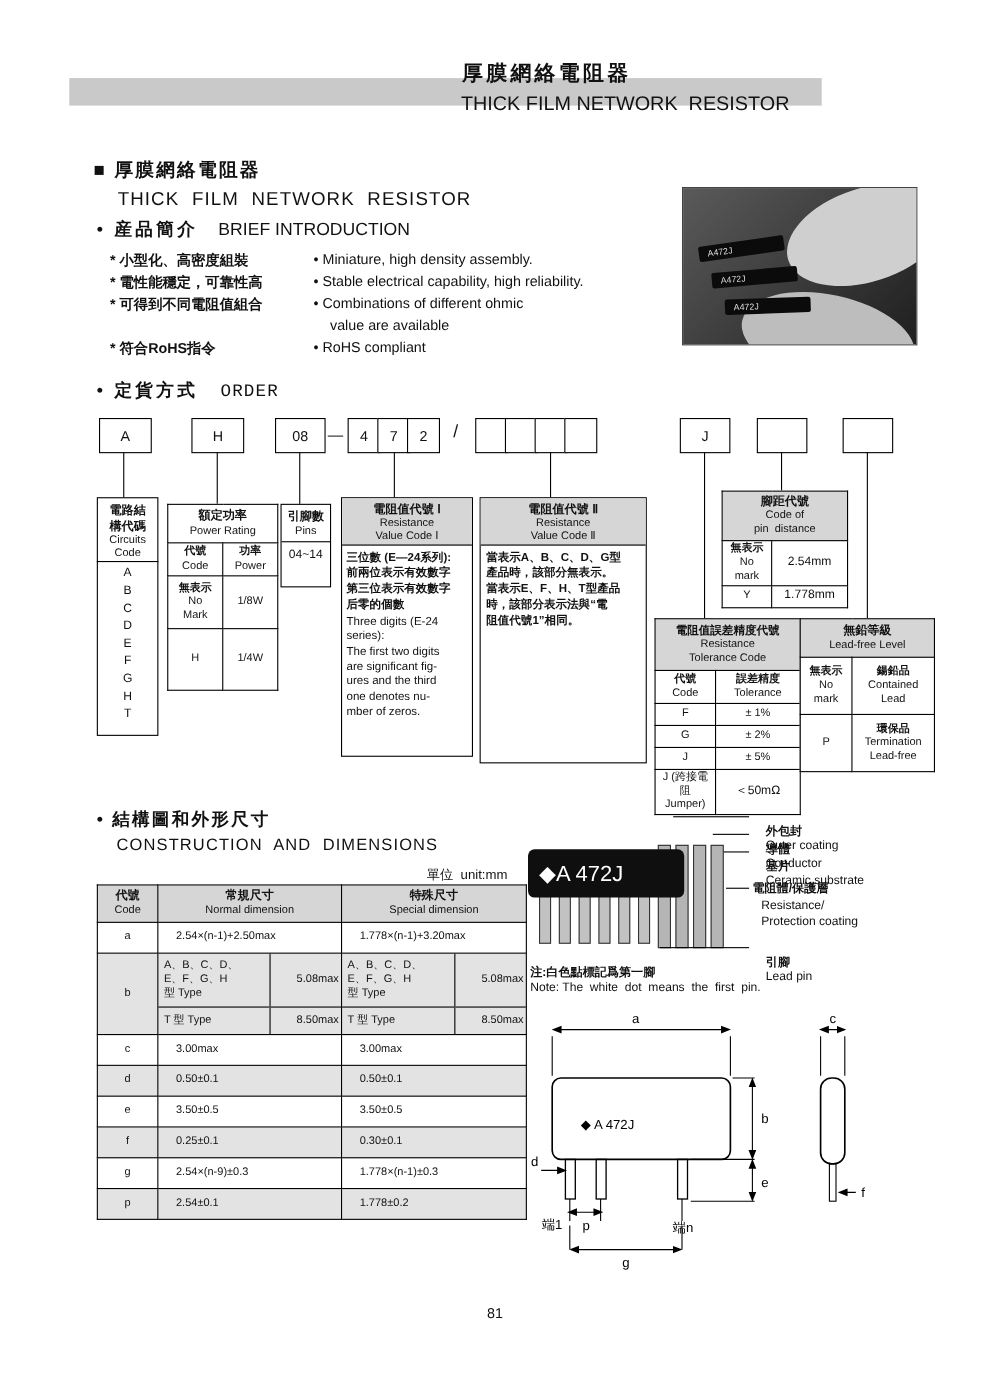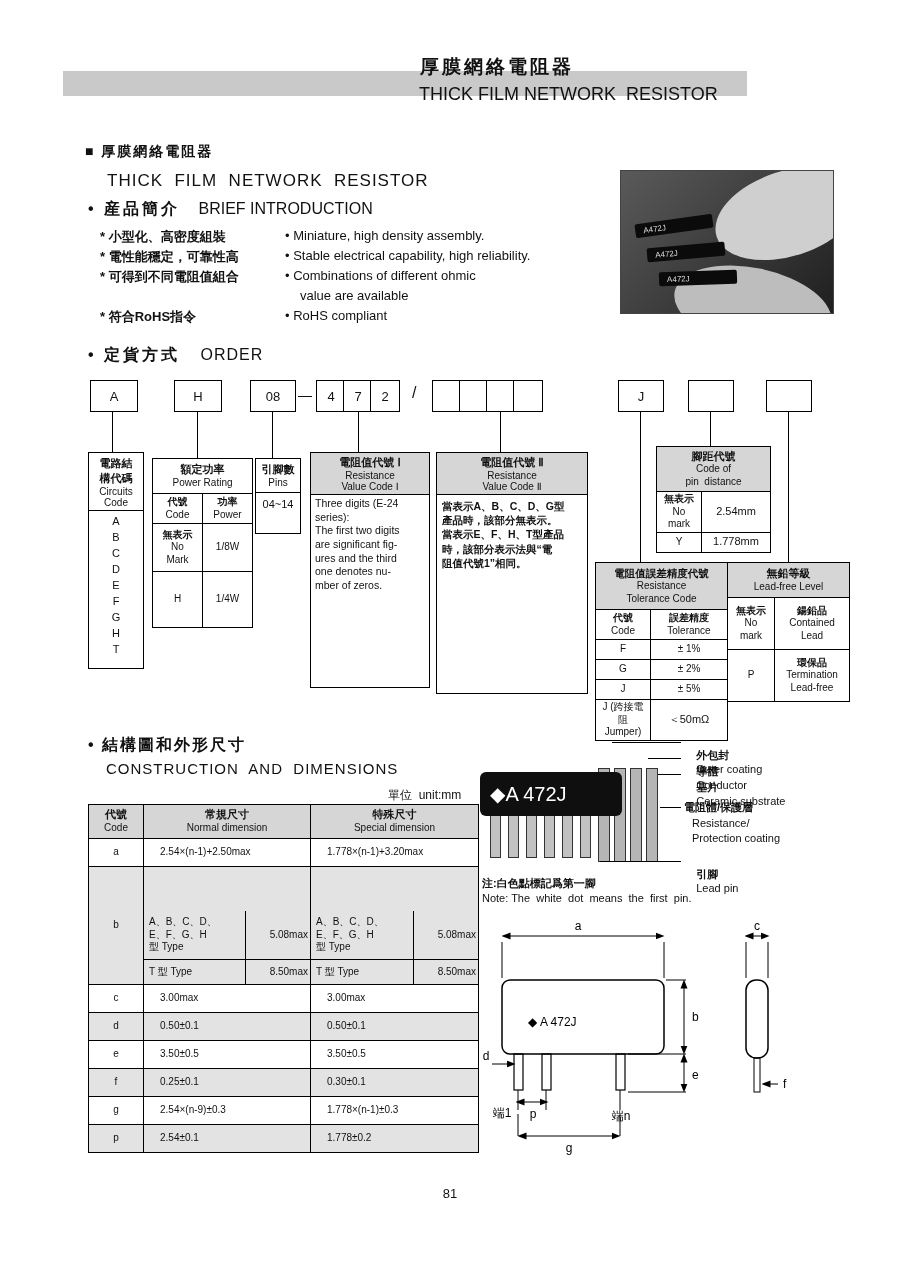--- a/index.html
+++ b/index.html
@@ -14,42 +14,42 @@
   .obox{position:absolute;border:1px solid #000;height:30px;display:flex;align-items:center;
         justify-content:center;font-size:13px;background:#fff;}
   table.t{border-collapse:collapse;background:#fff;}
   table.t td{border:1px solid #000;font-size:10px;text-align:center;vertical-align:middle;
              padding:1px 2px;line-height:1.25;}
   .hd{background:#d6d6d6;}
   .alt{background:#e3e3e3;}
   .dimt td{font-size:11px;}
   .lv{text-align:left !important;padding-left:16px !important;}
   .nopad{padding:0 !important;}
-  table.sub{border-collapse:collapse;width:100%;margin-top:44px;}
+  table.sub{border-collapse:collapse;width:100%;}
   table.sub td{border:none;font-size:10px;padding-left:24px;}
   table.sub .s1{border-right:1px solid #000;text-align:left;padding-left:5px;}
   table.sub .s3{border-right:1px solid #000;border-top:1px solid #000;text-align:left;padding-left:5px;}
   table.sub .s4{border-top:1px solid #000;}
   .chip{position:absolute;width:70px;height:14px;background:#0b0b0b;color:#ddd;font-size:8px;
         display:flex;align-items:center;padding-left:8px;border-radius:2px;}
   .pin{position:absolute;width:9px;height:42px;background:#c2c2c2;border:1px solid #333;}
   .bar{position:absolute;width:10px;height:92px;background:#b5b5b5;border:1px solid #333;}
   .lbl{position:absolute;font-size:11px;white-space:pre;}
   svg text{font-family:"Liberation Sans",sans-serif;font-size:12px;fill:#000;}
 </style>
 </head>
 <body>
 
 <div id="page">
 
   <div class="abs" style="left:63px;top:71px;width:684px;height:25px;background:#c9c9c9;"></div>
   <div class="abs zh" style="left:420px;top:54px;font-size:19px;letter-spacing:3px;">厚膜網絡電阻器</div>
   <div class="abs ws" style="left:419px;top:84px;font-size:18px;">THICK FILM NETWORK  RESISTOR</div>
 
-  <div class="abs zh" style="left:85px;top:143px;font-size:14px;letter-spacing:2px;">■ 厚膜網絡電阻器</div>
+  <div class="abs zh" style="left:85px;top:143px;font-size:17px;letter-spacing:2px;">■ 厚膜網絡電阻器</div>
   <div class="abs ws" style="left:107px;top:171px;font-size:17px;letter-spacing:1px;">THICK  FILM  NETWORK  RESISTOR</div>
 
   <div class="abs" style="left:88px;top:199px;font-size:16px;">
     <span class="zh" style="letter-spacing:3px;">• 産品簡介</span>
     <span style="margin-left:14px;">BRIEF INTRODUCTION</span>
   </div>
   <div class="abs zh" style="left:100px;top:228px;font-size:13px;">*  小型化、高密度組裝</div>
   <div class="abs" style="left:285px;top:228px;font-size:13px;">•  Miniature, high density assembly.</div>
   <div class="abs zh" style="left:100px;top:248px;font-size:13px;">*  電性能穩定，可靠性高</div>
   <div class="abs" style="left:285px;top:248px;font-size:13px;">•  Stable electrical capability, high reliability.</div>
@@ -68,21 +68,21 @@
     <div class="chip" style="left:26px;top:74px;transform:rotate(-5deg);">
       <span>A472J</span>
       </div>
     <div class="chip" style="left:38px;top:100px;transform:rotate(-2deg);">
       <span>A472J</span>
       </div>
   </div>
 
   <div class="abs" style="left:88px;top:345px;font-size:16px;">
     <span class="zh" style="letter-spacing:3px;">• 定貨方式</span>
-    <span style="margin-left:16px;letter-spacing:1px;">ORDER</span>
+    <span style="margin-left:16px;letter-spacing:1px;font-family:Liberation Mono, monospace;">ORDER</span>
   </div>
 
   <div class="obox" style="left:90px;top:380px;width:46px;">A</div>
   <div class="obox" style="left:174px;top:380px;width:46px;">H</div>
   <div class="obox" style="left:250px;top:380px;width:44px;">08</div>
   <div class="abs" style="left:298px;top:387px;font-size:14px;">—</div>
   <div class="obox" style="left:316px;top:380px;width:28px;">4</div>
   <div class="obox" style="left:343px;top:380px;width:28px;">7</div>
   <div class="obox" style="left:370px;top:380px;width:28px;">2</div>
   <div class="abs" style="left:412px;top:384px;font-size:16px;">/</div>
@@ -157,20 +157,24 @@
     <div style="font-size:10px;padding-bottom:4px;">Pins</div>
     <div style="font-size:11px;border-top:1px solid #000;padding:5px 0;">04~14</div>
   </div>
 
   <div class="abs" style="left:310px;top:452px;width:118px;height:234px;border:1px solid #000;">
     <div class="hd" style="text-align:center;border-bottom:1px solid #000;padding:2px 0;">
       <div class="zh" style="font-size:11px;">電阻值代號 Ⅰ</div>
       <div style="font-size:10px;">Resistance</div>
       <div style="font-size:10px;">Value Code Ⅰ</div>
     </div>
+    <div class="zh pre" style="font-size:10.5px;padding:4px 4px 0;line-height:1.35;">三位數 (E—24系列):
+前兩位表示有效數字
+第三位表示有效數字
+后零的個數</div>
     <div class="pre" style="font-size:10.5px;padding:2px 4px;line-height:1.3;">Three digits (E-24
 series):
 The first two digits
 are significant fig-
 ures and the third
 one denotes nu-
 mber of  zeros.</div>
   </div>
 
   <div class="abs" style="left:436px;top:452px;width:150px;height:240px;border:1px solid #000;">

